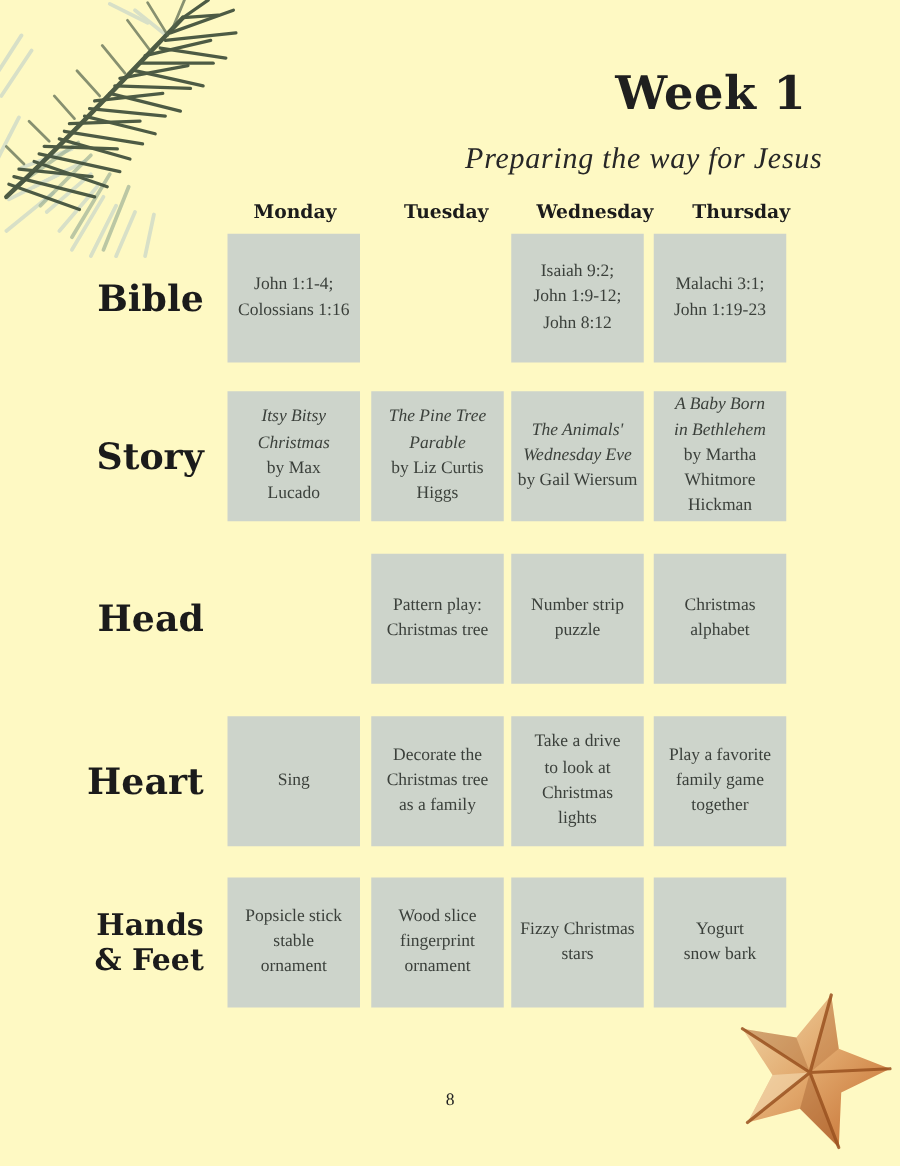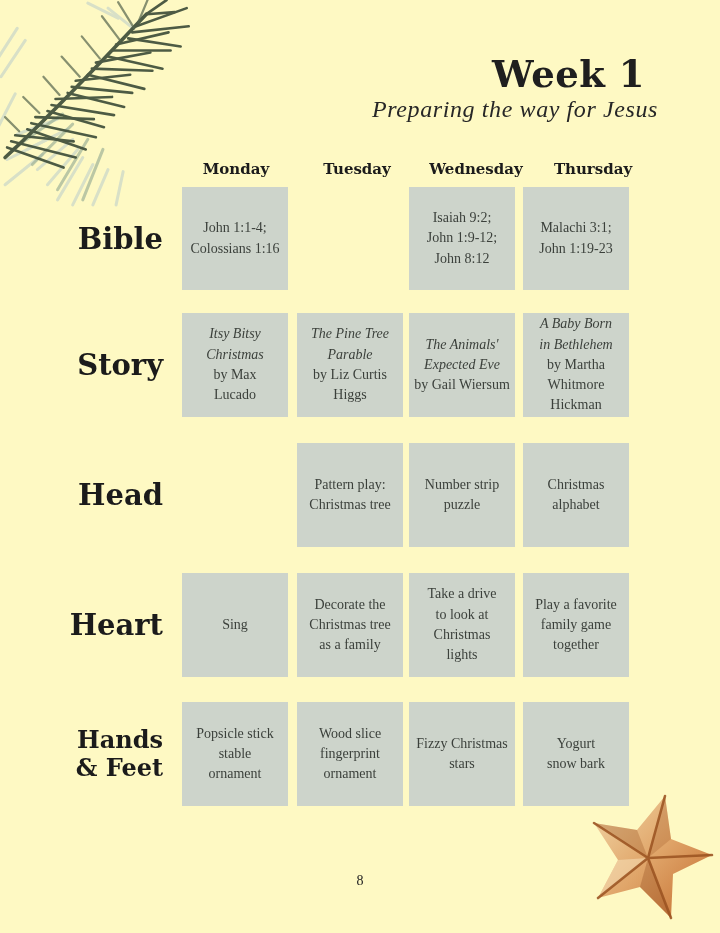--- a/index.html
+++ b/index.html
@@ -4,21 +4,21 @@
 <style>
   html,body{margin:0;padding:0;background:#ffffff;}
   .sheet{position:relative;width:720px;height:933px;background:#fef9c3;overflow:hidden;
          font-family:"Liberation Serif",serif;}
 
   
   .header{position:absolute;top:52px;right:62px;text-align:right;}
   .title{font-family:"DejaVu Serif",serif;font-weight:bold;font-size:37px;
          color:#1f1f1f;margin:0 13px 0 0;letter-spacing:.5px;line-height:1.2;}
   .subtitle{font-family:"Liberation Serif",serif;font-style:italic;font-size:24px;
-            color:#272727;margin-top:0;letter-spacing:.6px;}
+            color:#272727;margin-top:18px;letter-spacing:.6px;}
 
   
   .day-header{position:absolute;top:160px;width:106px;text-align:center;
               font-family:"DejaVu Serif",serif;font-weight:bold;font-size:15px;color:#1b1b1b;}
   .dh0{left:183px}.dh1{left:304px}.dh2{left:423px}.dh3{left:540px}
 
   
   .row-label{position:absolute;left:20px;width:143px;height:104px;
              display:flex;align-items:center;justify-content:flex-end;text-align:right;
              font-family:"DejaVu Serif",serif;font-weight:bold;font-size:29px;color:#1b1b1b;}
@@ -145,21 +145,21 @@
 Lucado</span>
   </div>
   <div class="cell c1 r1">
     <span class="seg italic">The Pine Tree
 Parable</span>
     <span class="seg">by Liz Curtis
 Higgs</span>
   </div>
   <div class="cell c2 r1">
     <span class="seg italic">The Animals'
-Expected Eve</span>
+Wednesday Eve</span>
     <span class="seg">by Gail Wiersum</span>
   </div>
   <div class="cell c3 r1">
     <span class="seg italic">A Baby Born
 in Bethlehem</span>
     <span class="seg">by Martha
 Whitmore
 Hickman</span>
   </div>
 

